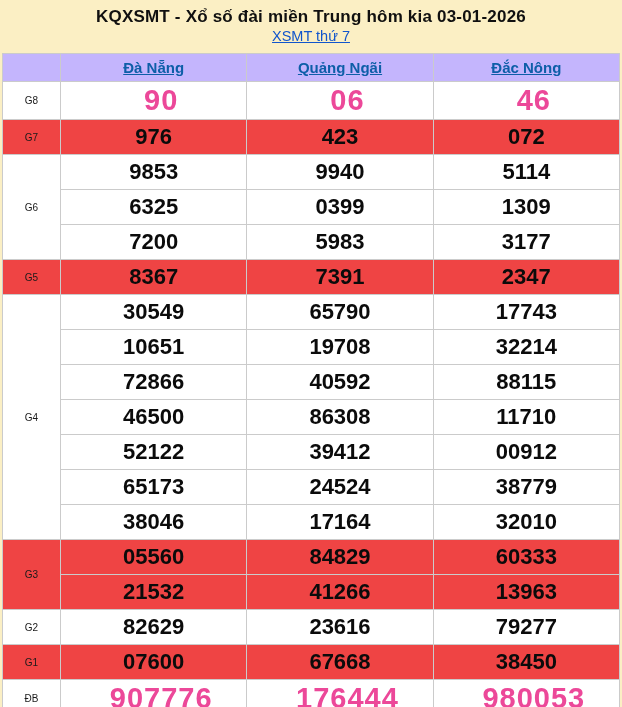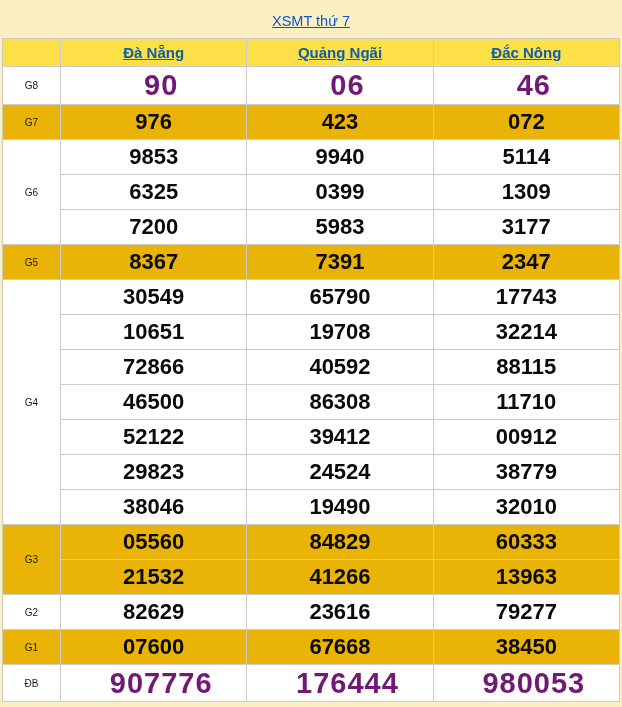--- a/index.html
+++ b/index.html
@@ -4,48 +4,49 @@
 <style>
   html,body{margin:0;padding:0;}
   body{
     width:622px;height:707px;
     background:#FBEFC4;
     font-family:"Liberation Sans","DejaVu Sans",sans-serif;
     -webkit-font-smoothing:antialiased;
   }
   .top{ text-align:center; padding:7px 0 8px; }
   .title{ font-size:17px; font-weight:700; color:#101010; letter-spacing:.2px; }
-  .sub{ margin-top:5px; }
+  .sub{ }
   .sub-link{
     color:#1155CC; text-decoration:underline; font-size:14.5px; cursor:pointer;
   }
   table{
     width:618px; margin:0 auto; border-collapse:collapse; background:#FFFFFF;
     table-layout:fixed;
   }
   th,td{ border:1px solid #CBCBCB; text-align:center; padding:0; }
   col.c-lbl{ width:58px; }
-  thead th{ height:27px; background:#fde047; }
+  thead th{ height:27px; background:#c4b5fd; }
   .col-link{
     color:#0D5EA8; font-weight:700; font-size:15px; text-decoration:underline; cursor:pointer;
   }
   .lbl{ font-size:10px; color:#1a1a1a; font-weight:400; vertical-align:middle; }
   .num{
     font-size:22px; font-weight:700; color:#0b0b0b;
     height:34px; line-height:34px; vertical-align:middle;
   }
-  tr.band td{ background:#eab308; }
+  tr.band td{ background:#ef4444; }
   tr.rg8 .num{ height:37px; line-height:37px; }
   tr.rdb .num{ height:36px; line-height:36px; }
-  .sp{ color:#701a75; font-size:29px; letter-spacing:1px;padding-left:15px; }
+  .sp{ color:#ec4899; font-size:29px; letter-spacing:1px;padding-left:15px; }
 </style>
 </head>
 <body>
 
 <div class="top">
+  <div class="title">KQXSMT - Xổ số đài miền Trung hôm kia 03-01-2026</div>
   <div class="sub">
     <span class="sub-link">XSMT thứ 7</span>
   </div>
 </div>
 
 <table>
   <colgroup>
       <col class="c-lbl">
       <col>
       <col>
@@ -114,27 +115,27 @@
       <td class="num">46500</td>
       <td class="num">86308</td>
       <td class="num">11710</td>
     </tr>
     <tr>
       <td class="num">52122</td>
       <td class="num">39412</td>
       <td class="num">00912</td>
     </tr>
     <tr>
-      <td class="num">29823</td>
+      <td class="num">65173</td>
       <td class="num">24524</td>
       <td class="num">38779</td>
     </tr>
     <tr>
       <td class="num">38046</td>
-      <td class="num">19490</td>
+      <td class="num">17164</td>
       <td class="num">32010</td>
     </tr>
     <tr class="band">
       <td class="lbl" rowspan="2">G3</td>
       <td class="num">05560</td>
       <td class="num">84829</td>
       <td class="num">60333</td>
     </tr>
     <tr class="band">
       <td class="num">21532</td>

